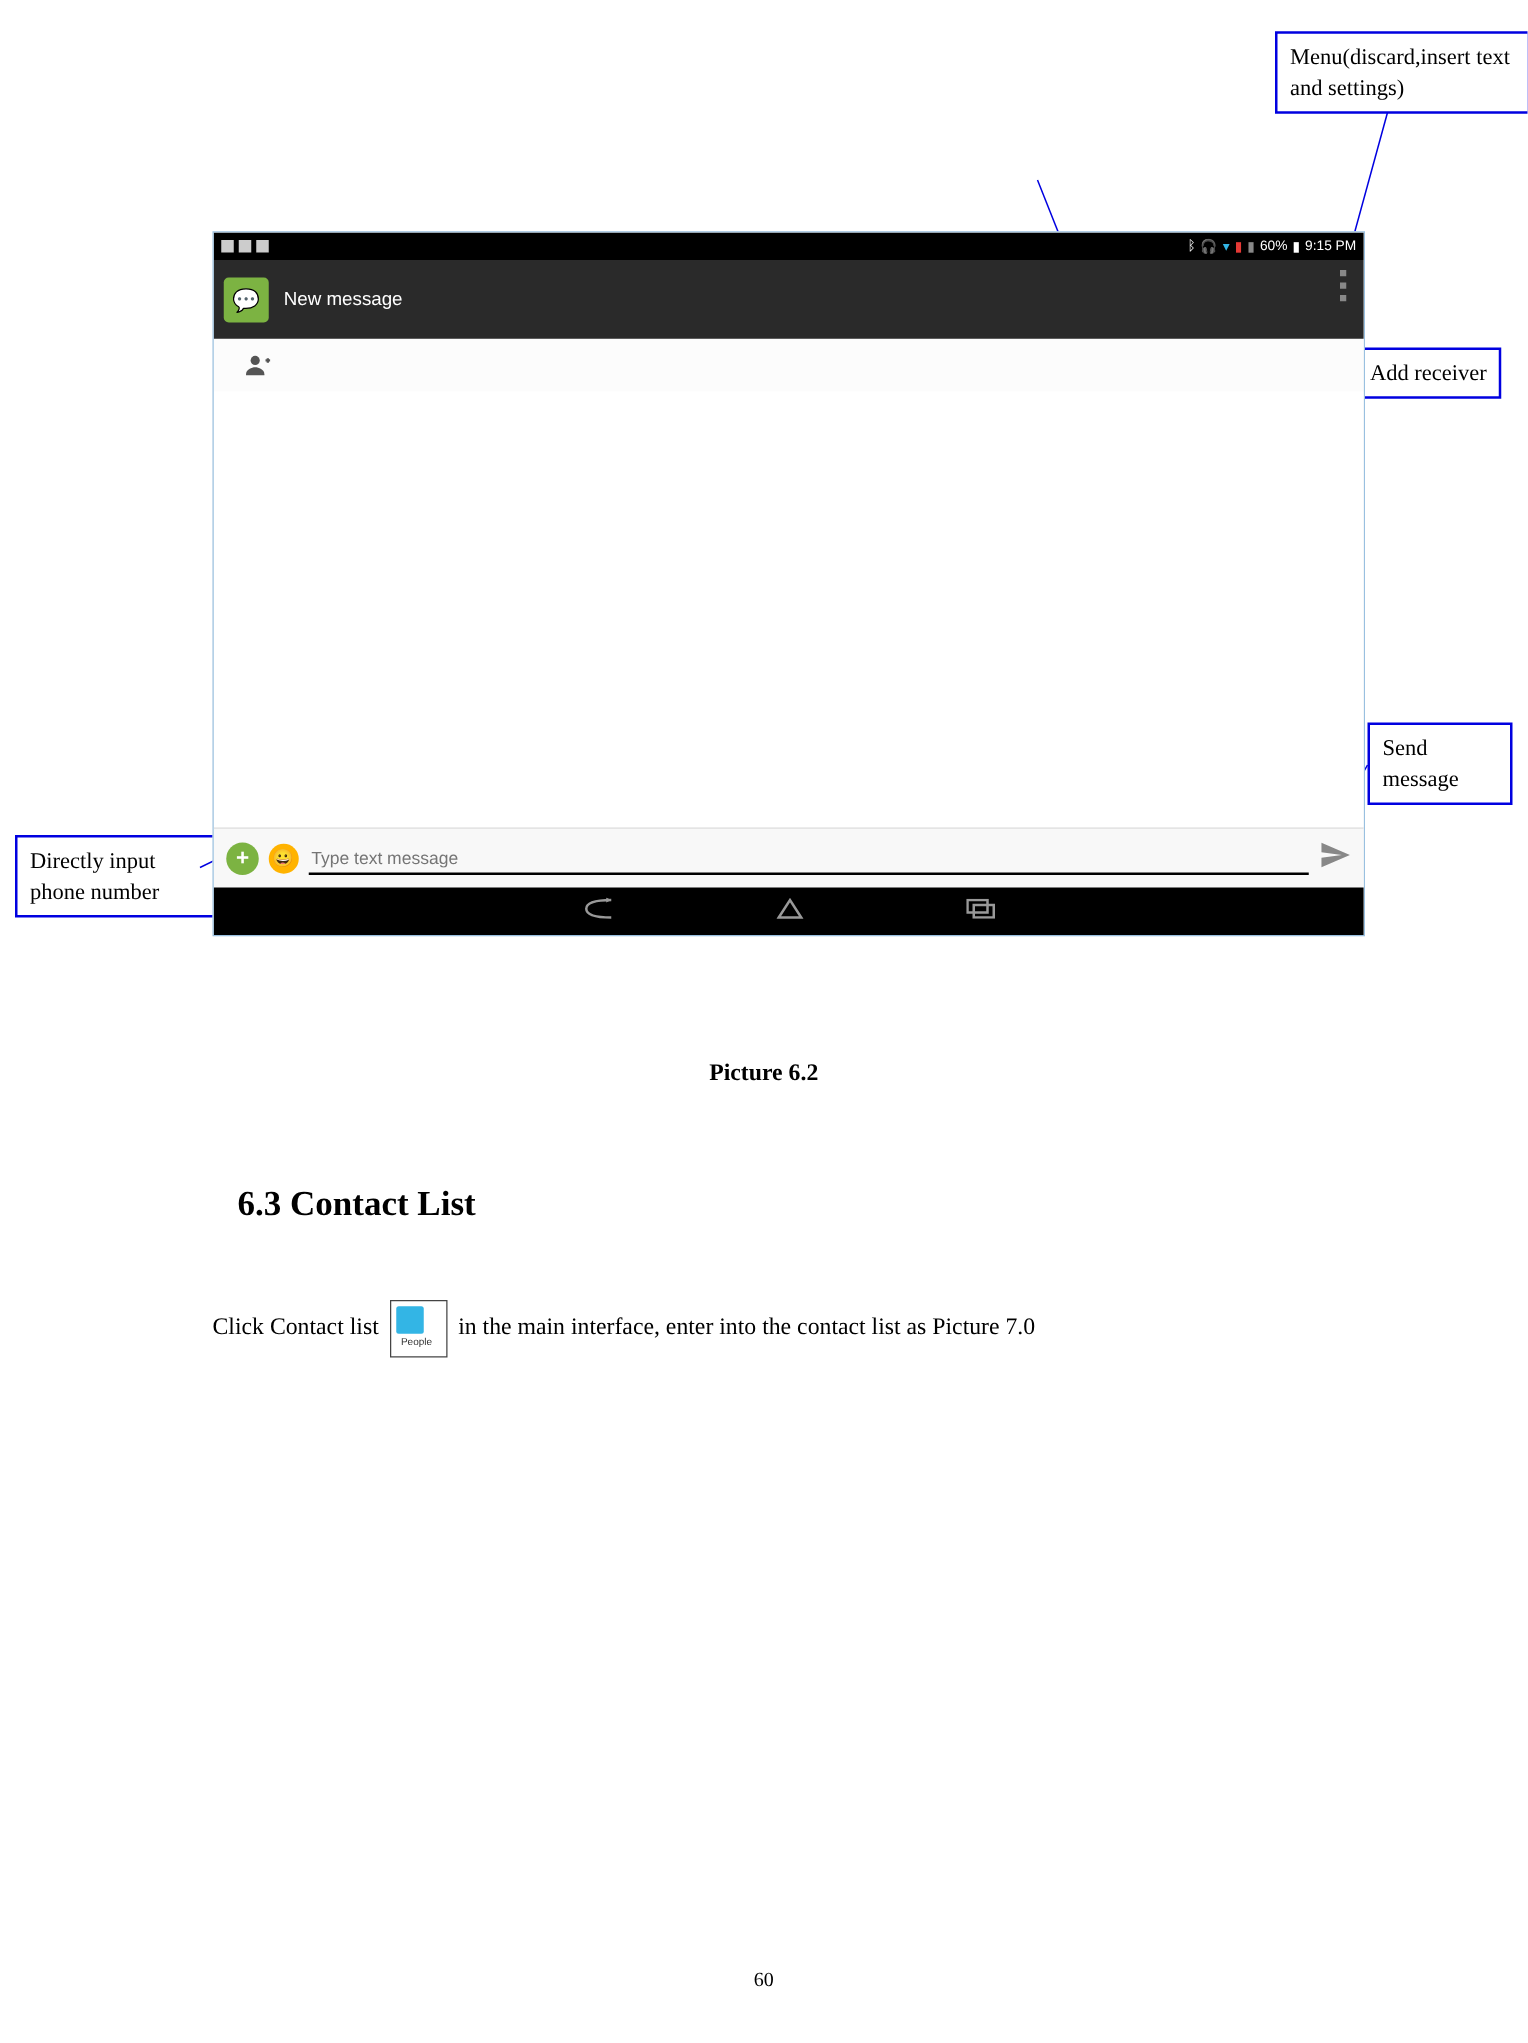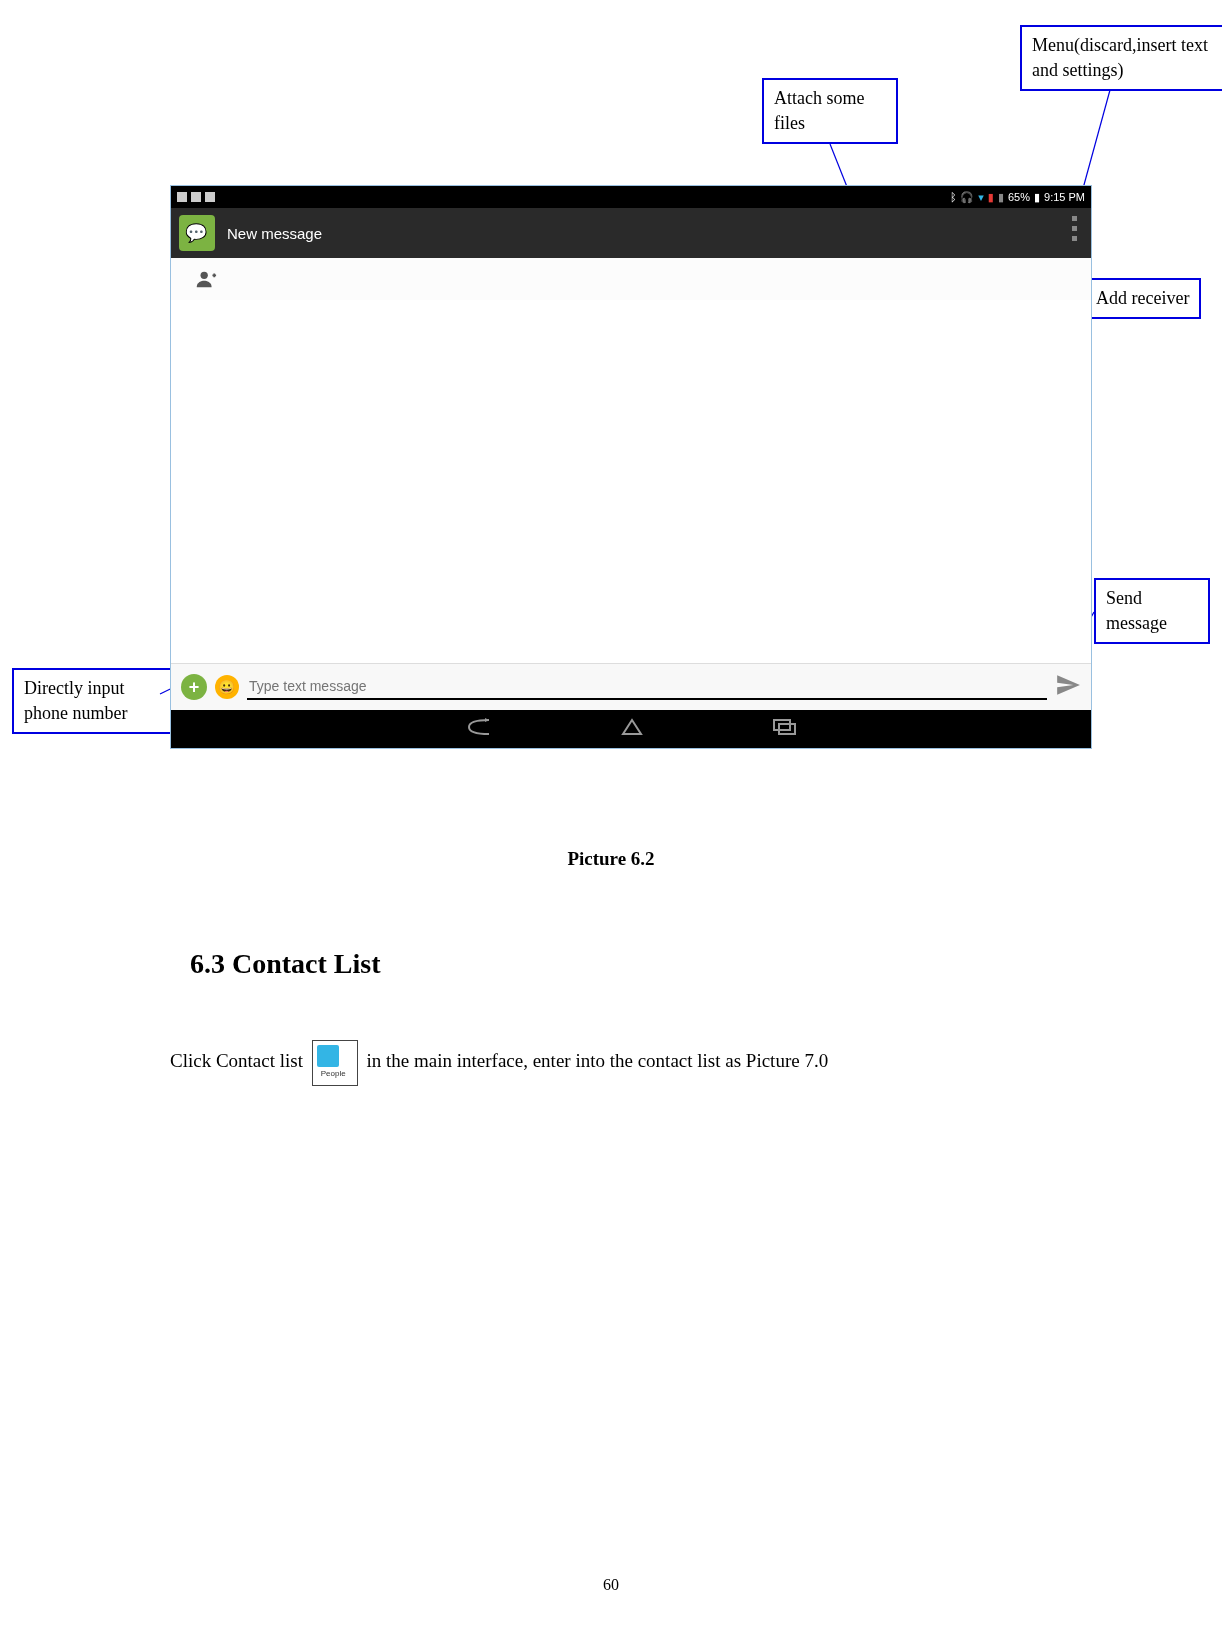--- a/index.html
+++ b/index.html
@@ -53,21 +53,21 @@
     display: flex;
     align-items: center;
     gap: 4px;
   }
   .sb-icon {
     width: 10px; height: 10px; background: #ccc;
   }
   
   .actionbar {
     background: #2a2a2a;
-    height: 50px;
+    height: 63px;
     display: flex;
     align-items: center;
     padding: 0 8px;
     position: relative;
   }
   .msg-icon {
     width: 36px; height: 36px;
     background: #7cb342;
     border-radius: 4px;
     display: flex; align-items: center; justify-content: center;
@@ -239,23 +239,20 @@
   .connector {
     position: absolute;
     pointer-events: none;
   }
 </style>
 </head>
 <body>
 
 <div class="page">
 
-  <div class="callout" style="left:762px; top:78px; width:112px;">
-    <span>Attach some files</span>
-  </div>
 
   <div class="callout" style="left:1020px; top:25px; width:180px;">
     <span>Menu(discard,insert text and settings)</span>
   </div>
 
   <div class="callout" style="left:1084px; top:278px;">
     <span>Add receiver</span>
   </div>
 
   <div class="callout" style="left:1094px; top:578px; width:92px;">
@@ -282,21 +279,21 @@
           <span class="sb-icon"></span>
           <span class="sb-icon"></span>
           <span class="sb-icon"></span>
         </div>
         <div class="right">
           <span>ᛒ</span>
           <span>🎧</span>
           <span style="color:#33b5e5;">▾</span>
           <span style="color:#e53935;">▮</span>
           <span style="color:#888;">▮</span>
-          <span>65%</span>
+          <span>60%</span>
           <span>▮</span>
           <span>9:15 PM</span>
         </div>
       </div>
 
       <div class="actionbar">
         <div class="msg-icon"></div>
         <div class="actionbar-title">New message</div>
         <div class="menu-dots">
           <span></span>

